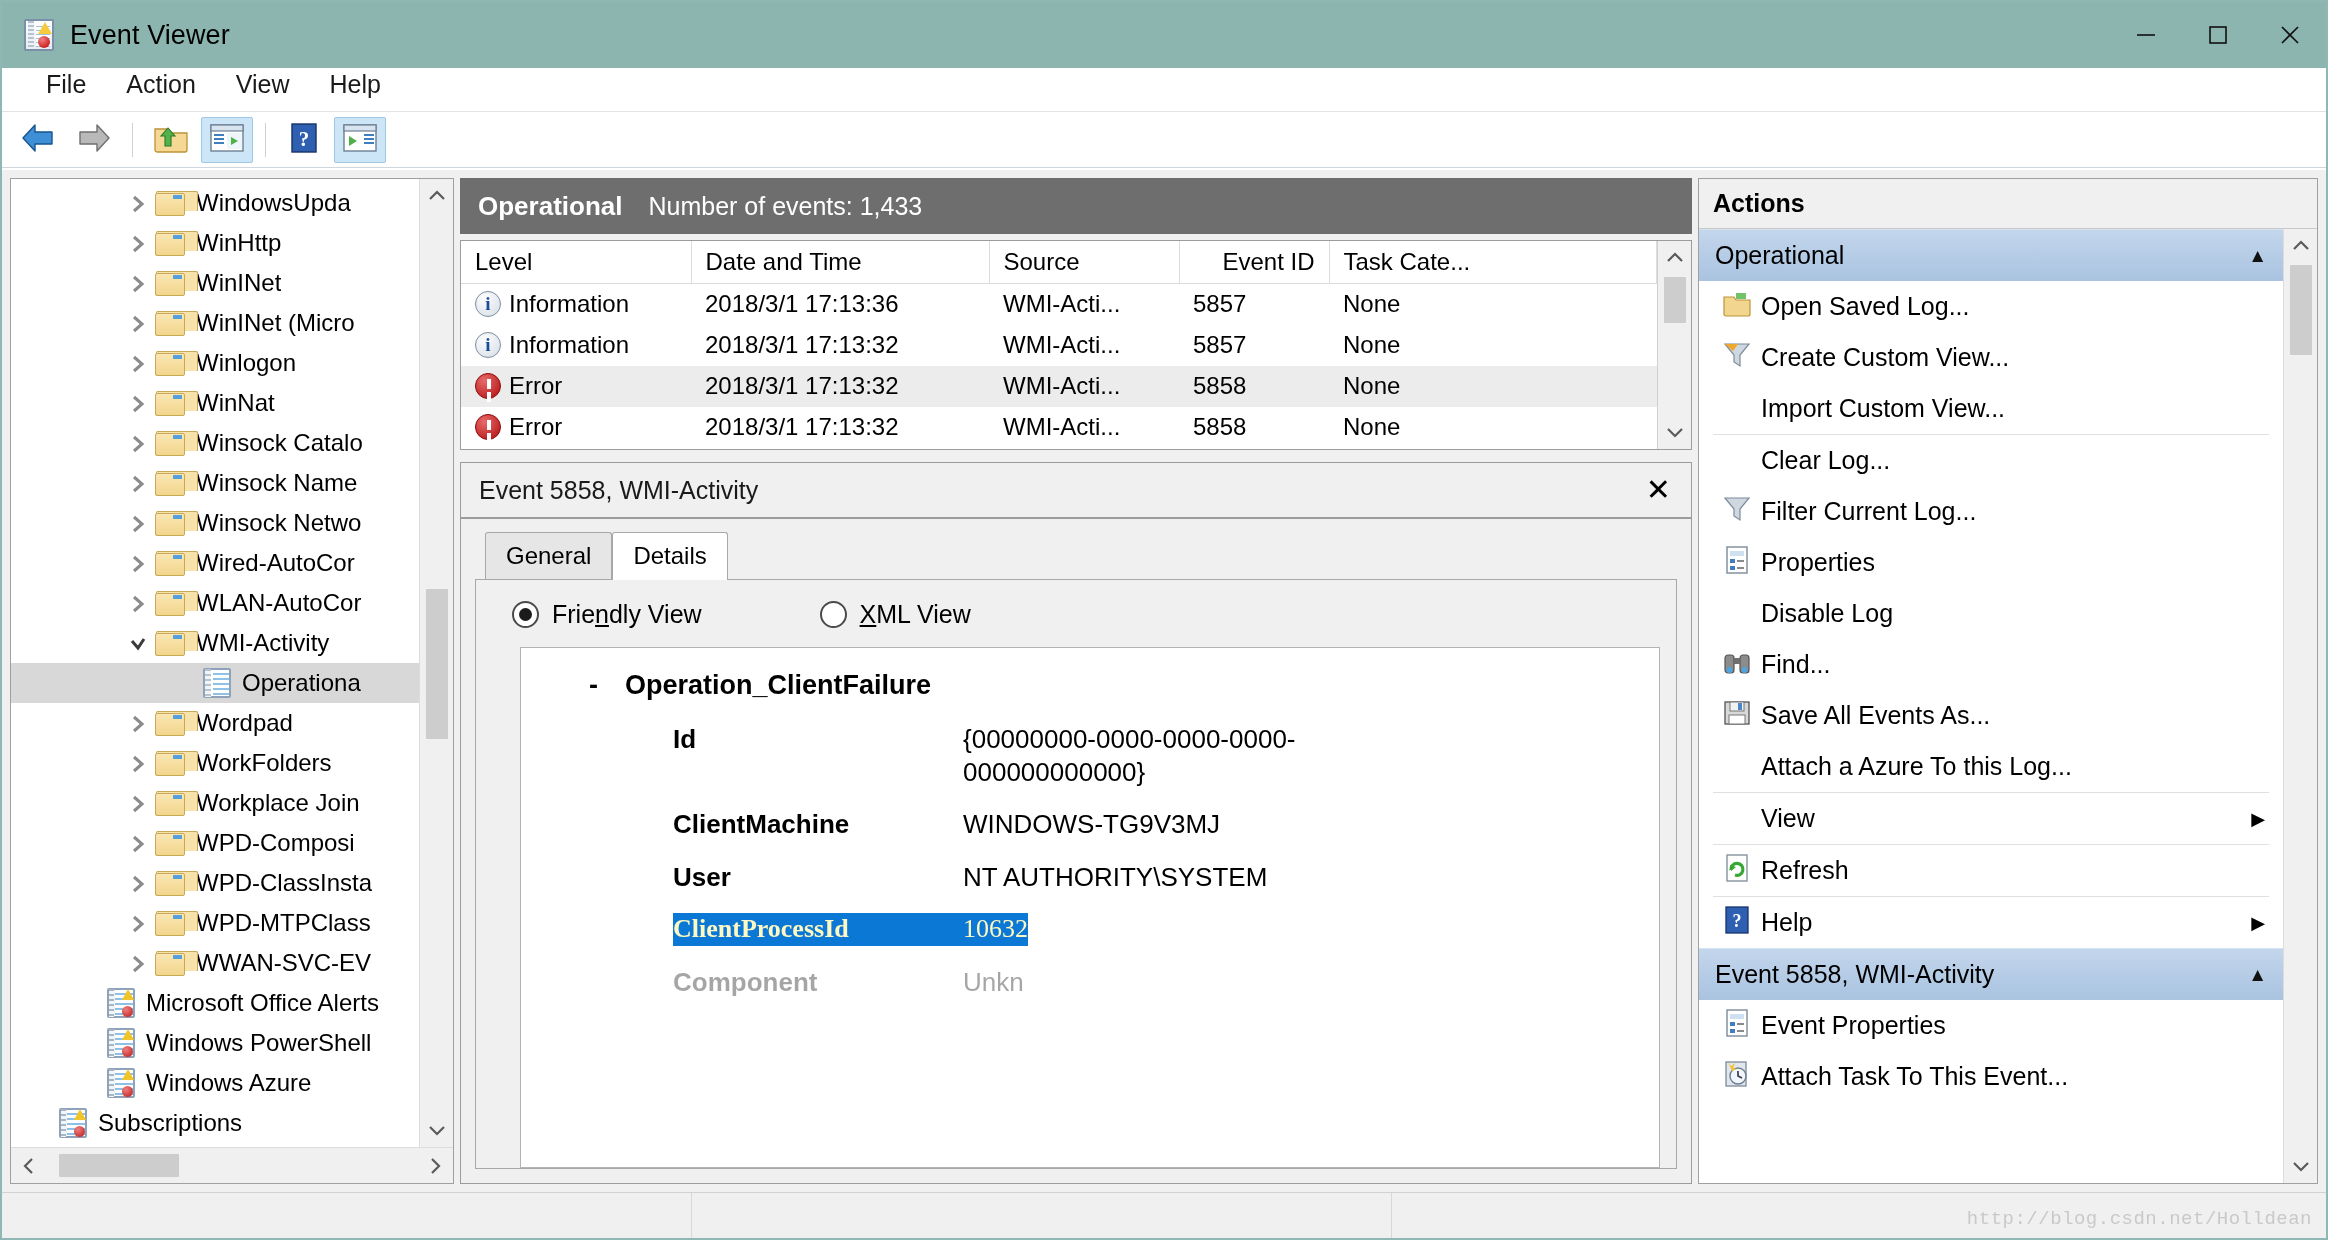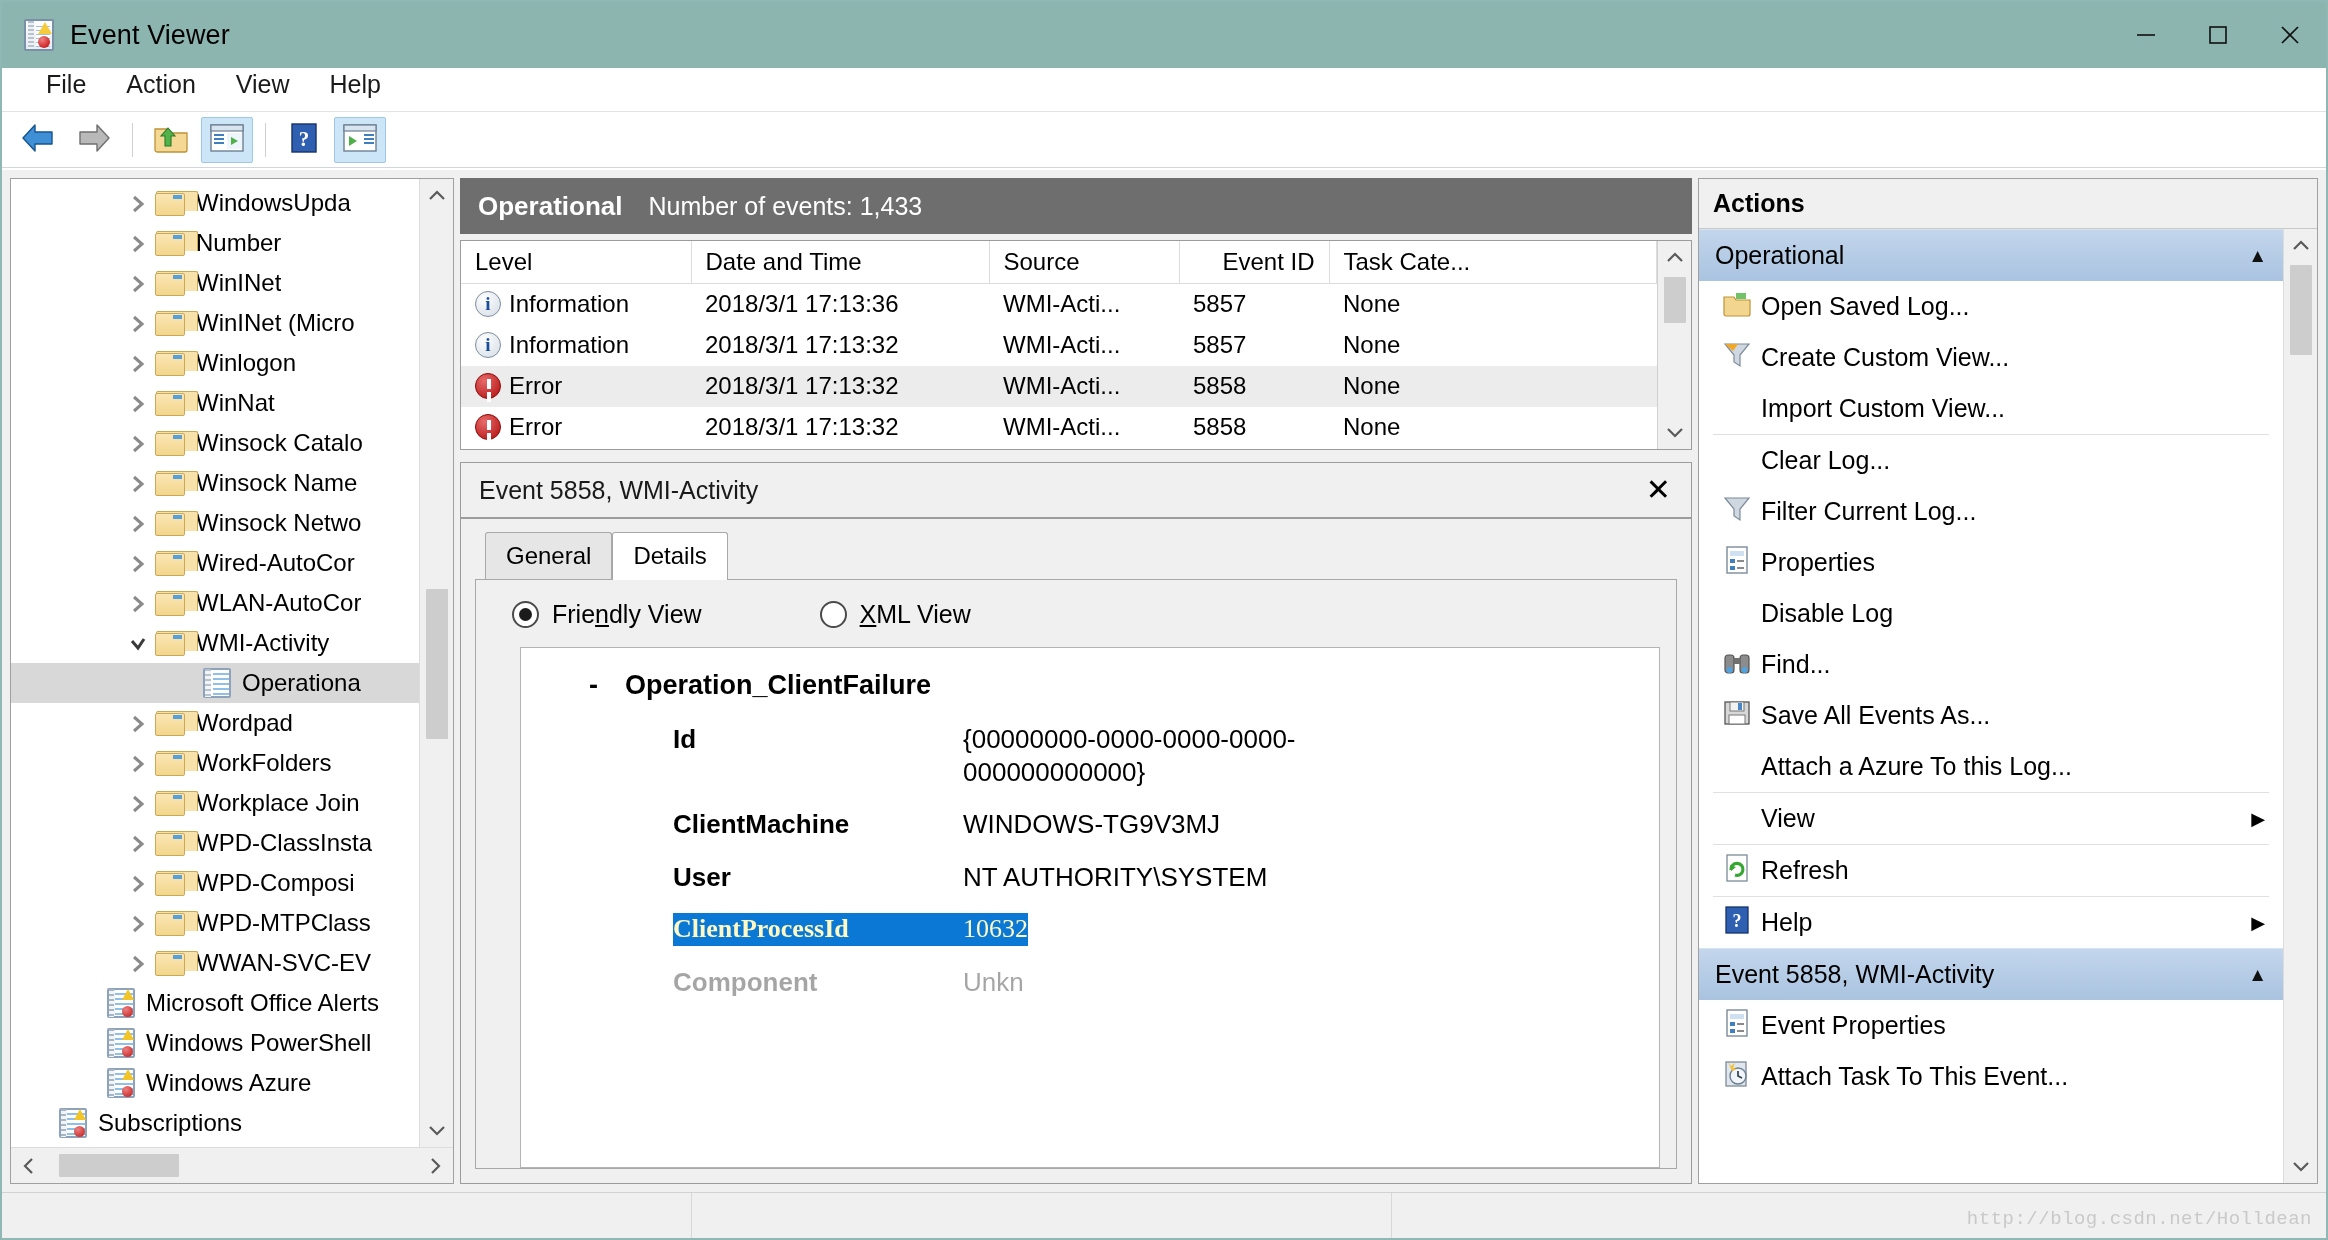--- a/index.html
+++ b/index.html
@@ -520,21 +520,21 @@
             <div class="tree-row">
               <span style="display:inline-block;width:110px;flex:none"></span>
               <span class="chev"><svg width="14" height="20" viewBox="0 0 14 20">
                   <path d="M3 3 L11 10 L3 17" fill="none" stroke="#8a8a8a" stroke-width="3"></path>
                 </svg></span>
               <span class="folder">
                 <span class="tab"></span>
                 <span class="back"></span>
                 <span class="blue"></span>
               </span>
-              <span class="tree-label">Number</span>
+              <span class="tree-label">WinHttp</span>
             </div>
             <div class="tree-row">
               <span style="display:inline-block;width:110px;flex:none"></span>
               <span class="chev"><svg width="14" height="20" viewBox="0 0 14 20">
                   <path d="M3 3 L11 10 L3 17" fill="none" stroke="#8a8a8a" stroke-width="3"></path>
                 </svg></span>
               <span class="folder">
                 <span class="tab"></span>
                 <span class="back"></span>
                 <span class="blue"></span>
@@ -698,33 +698,33 @@
             <div class="tree-row">
               <span style="display:inline-block;width:110px;flex:none"></span>
               <span class="chev"><svg width="14" height="20" viewBox="0 0 14 20">
                   <path d="M3 3 L11 10 L3 17" fill="none" stroke="#8a8a8a" stroke-width="3"></path>
                 </svg></span>
               <span class="folder">
                 <span class="tab"></span>
                 <span class="back"></span>
                 <span class="blue"></span>
               </span>
+              <span class="tree-label">WPD-Composi</span>
+            </div>
+            <div class="tree-row">
+              <span style="display:inline-block;width:110px;flex:none"></span>
+              <span class="chev"><svg width="14" height="20" viewBox="0 0 14 20">
+                  <path d="M3 3 L11 10 L3 17" fill="none" stroke="#8a8a8a" stroke-width="3"></path>
+                </svg></span>
+              <span class="folder">
+                <span class="tab"></span>
+                <span class="back"></span>
+                <span class="blue"></span>
+              </span>
               <span class="tree-label">WPD-ClassInsta</span>
-            </div>
-            <div class="tree-row">
-              <span style="display:inline-block;width:110px;flex:none"></span>
-              <span class="chev"><svg width="14" height="20" viewBox="0 0 14 20">
-                  <path d="M3 3 L11 10 L3 17" fill="none" stroke="#8a8a8a" stroke-width="3"></path>
-                </svg></span>
-              <span class="folder">
-                <span class="tab"></span>
-                <span class="back"></span>
-                <span class="blue"></span>
-              </span>
-              <span class="tree-label">WPD-Composi</span>
             </div>
             <div class="tree-row">
               <span style="display:inline-block;width:110px;flex:none"></span>
               <span class="chev"><svg width="14" height="20" viewBox="0 0 14 20">
                   <path d="M3 3 L11 10 L3 17" fill="none" stroke="#8a8a8a" stroke-width="3"></path>
                 </svg></span>
               <span class="folder">
                 <span class="tab"></span>
                 <span class="back"></span>
                 <span class="blue"></span>

